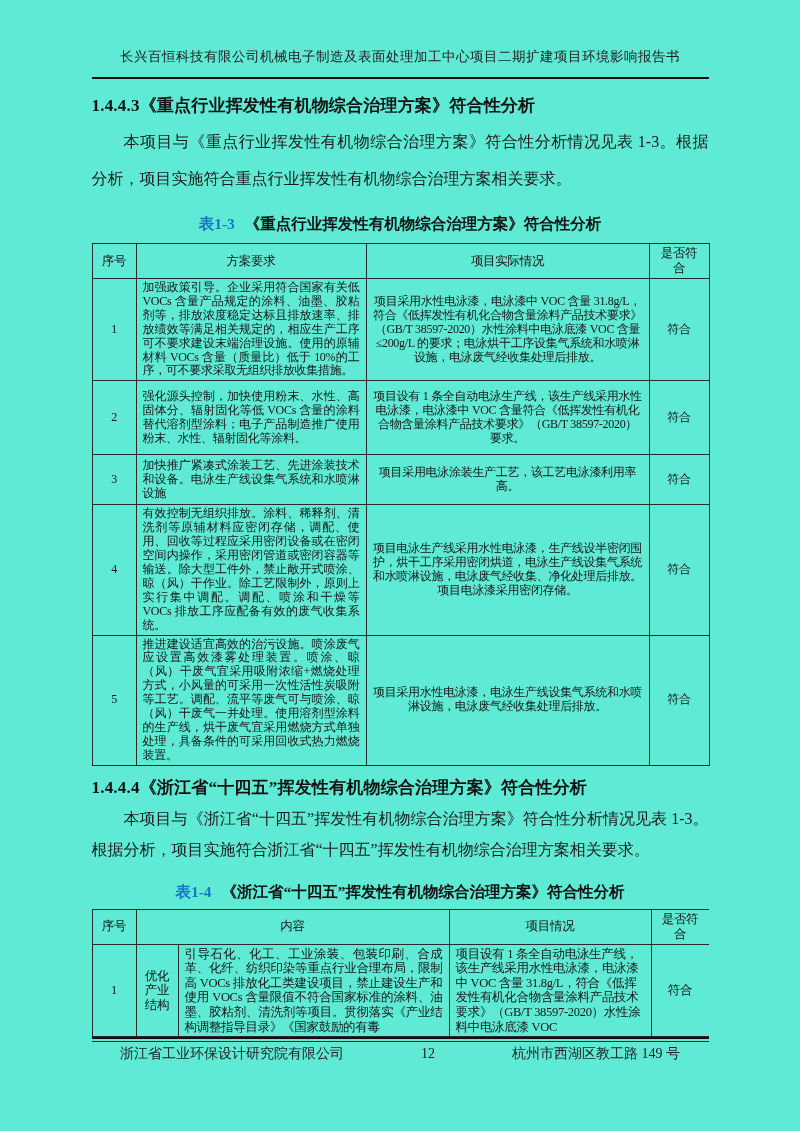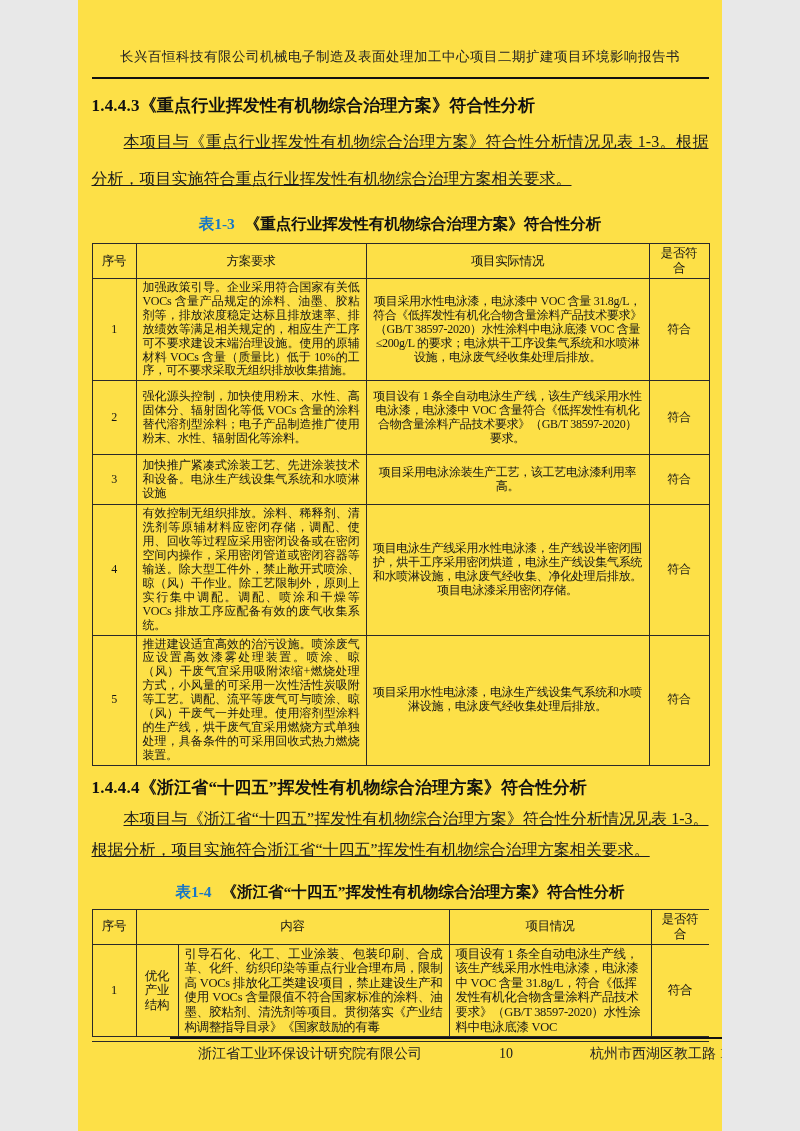--- a/index.html
+++ b/index.html
@@ -1,19 +1,19 @@
 <!DOCTYPE html>
 <html><head>
 <meta charset="utf-8">
 <style>
   html,body{margin:0;padding:0;background:#e8e8e8;}
   .page{
     position:relative;
-    width:644px;height:1131px;
-    background:#fde047;
+    width:800px;height:1131px;
+    background:#5eead4;
     margin:0 auto;
     font-family:"Liberation Serif","DejaVu Serif",serif;
     color:#1c1c1c;
     overflow:hidden;
   }
   .content{width:617px;margin:0 auto;}
   
   .page-header-title{
     padding-top:48px;
     text-align:center;
@@ -29,21 +29,21 @@
   .section-heading{
     margin:14px 0 0 0;
     font-size:17px;font-weight:bold;
     line-height:26px;color:#111;
     letter-spacing:0.2px;
   }
   .body-para{
     margin:4px 0 0 0;
     font-size:16px;line-height:37px;
     text-align:justify;text-justify:inter-character;
-    text-indent:32px;color:#1c1c1c;text-decoration:underline;
+    text-indent:32px;color:#1c1c1c;
   }
   .body-para.tight{line-height:31px;margin-top:2px;}
   .table-caption{
     margin-top:14px;
     text-align:center;
     font-size:15.5px;font-weight:bold;
     line-height:26px;color:#111;
   }
   .caption-label{color:#1576c8;margin-right:10px;}
   
@@ -203,18 +203,18 @@
       </tbody>
         </table>
     </div>
 
   </div>
 
   <div class="page-footer">
     <div class="footer-rule"></div>
     <div class="footer-row">
       <span>浙江省工业环保设计研究院有限公司</span>
-      <span>10</span>
+      <span>12</span>
       <span>杭州市西湖区教工路 149 号</span>
     </div>
   </div>
 
 </div>
 
 </body></html>

